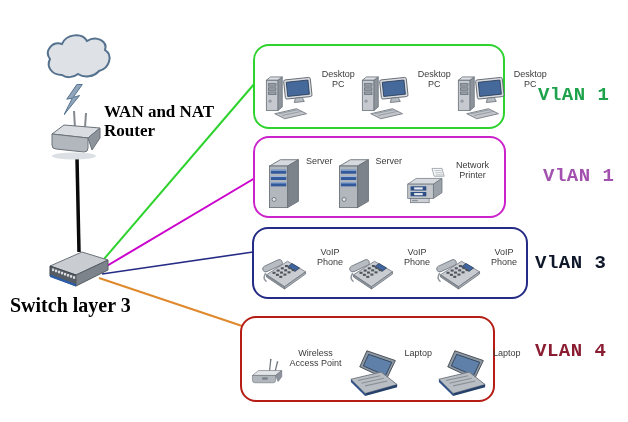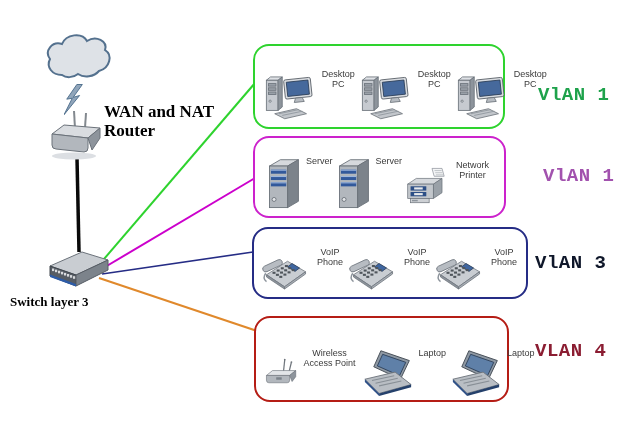--- a/index.html
+++ b/index.html
@@ -7,29 +7,29 @@
   .canvas{position:relative;width:628px;height:422px;background:#ffffff;overflow:hidden;
           font-family:"Liberation Sans", sans-serif;padding-left:41px;}
   .abs{position:absolute;}
   svg{display:block;}
   
   #wires{position:absolute;left:0;top:0;width:628px;height:422px;pointer-events:none;}
   
   .node-label{position:absolute;font-family:"Liberation Serif", "DejaVu Serif", serif;
               font-weight:bold;color:#000;}
   #router-label{left:104px;top:102px;width:126px;font-size:17px;line-height:1.12;}
-  #switch-label{left:10px;top:294px;font-size:13px;}
+  #switch-label{left:10px;top:294px;font-size:20px;}
   
   .vlan-box{position:absolute;background:#fff;border-radius:16px;box-sizing:border-box;
             display:flex;justify-content:space-around;align-items:flex-end;
             padding:3px 8px 3px 8px;}
   #vlan1{left:253px;top:44px;width:252px;height:85px;border:2px solid #2ed32e;}
   #vlan2{left:253px;top:136px;width:253px;height:82px;border:2px solid #cc22cc;}
   #vlan3{left:252px;top:227px;width:276px;height:72px;border:2px solid #252c85;}
-  #vlan4{left:254px;top:316px;width:255px;height:86px;border:2px solid #b51d15;}
+  #vlan4{left:240px;top:316px;width:255px;height:86px;border:2px solid #b51d15;}
   
   .vlan-name{position:absolute;font-family:Liberation Mono, monospace;
              font-weight:bold;font-size:19px;letter-spacing:.5px;white-space:nowrap;margin-left:17px;}
   #vlan1-name{left:521px;top:84px;color:#1ea24b;}
   #vlan2-name{left:526px;top:165px;color:#a252ae;}
   #vlan3-name{left:518px;top:252px;color:#0f172a;}
   #vlan4-name{left:518px;top:340px;color:#8b1d32;}
   
   .device{display:flex;flex-direction:row;align-items:flex-start;gap:1px;}
   .device-label{font-size:9px;color:#3a3a3a;text-align:center;line-height:1.1;max-width:62px;}

